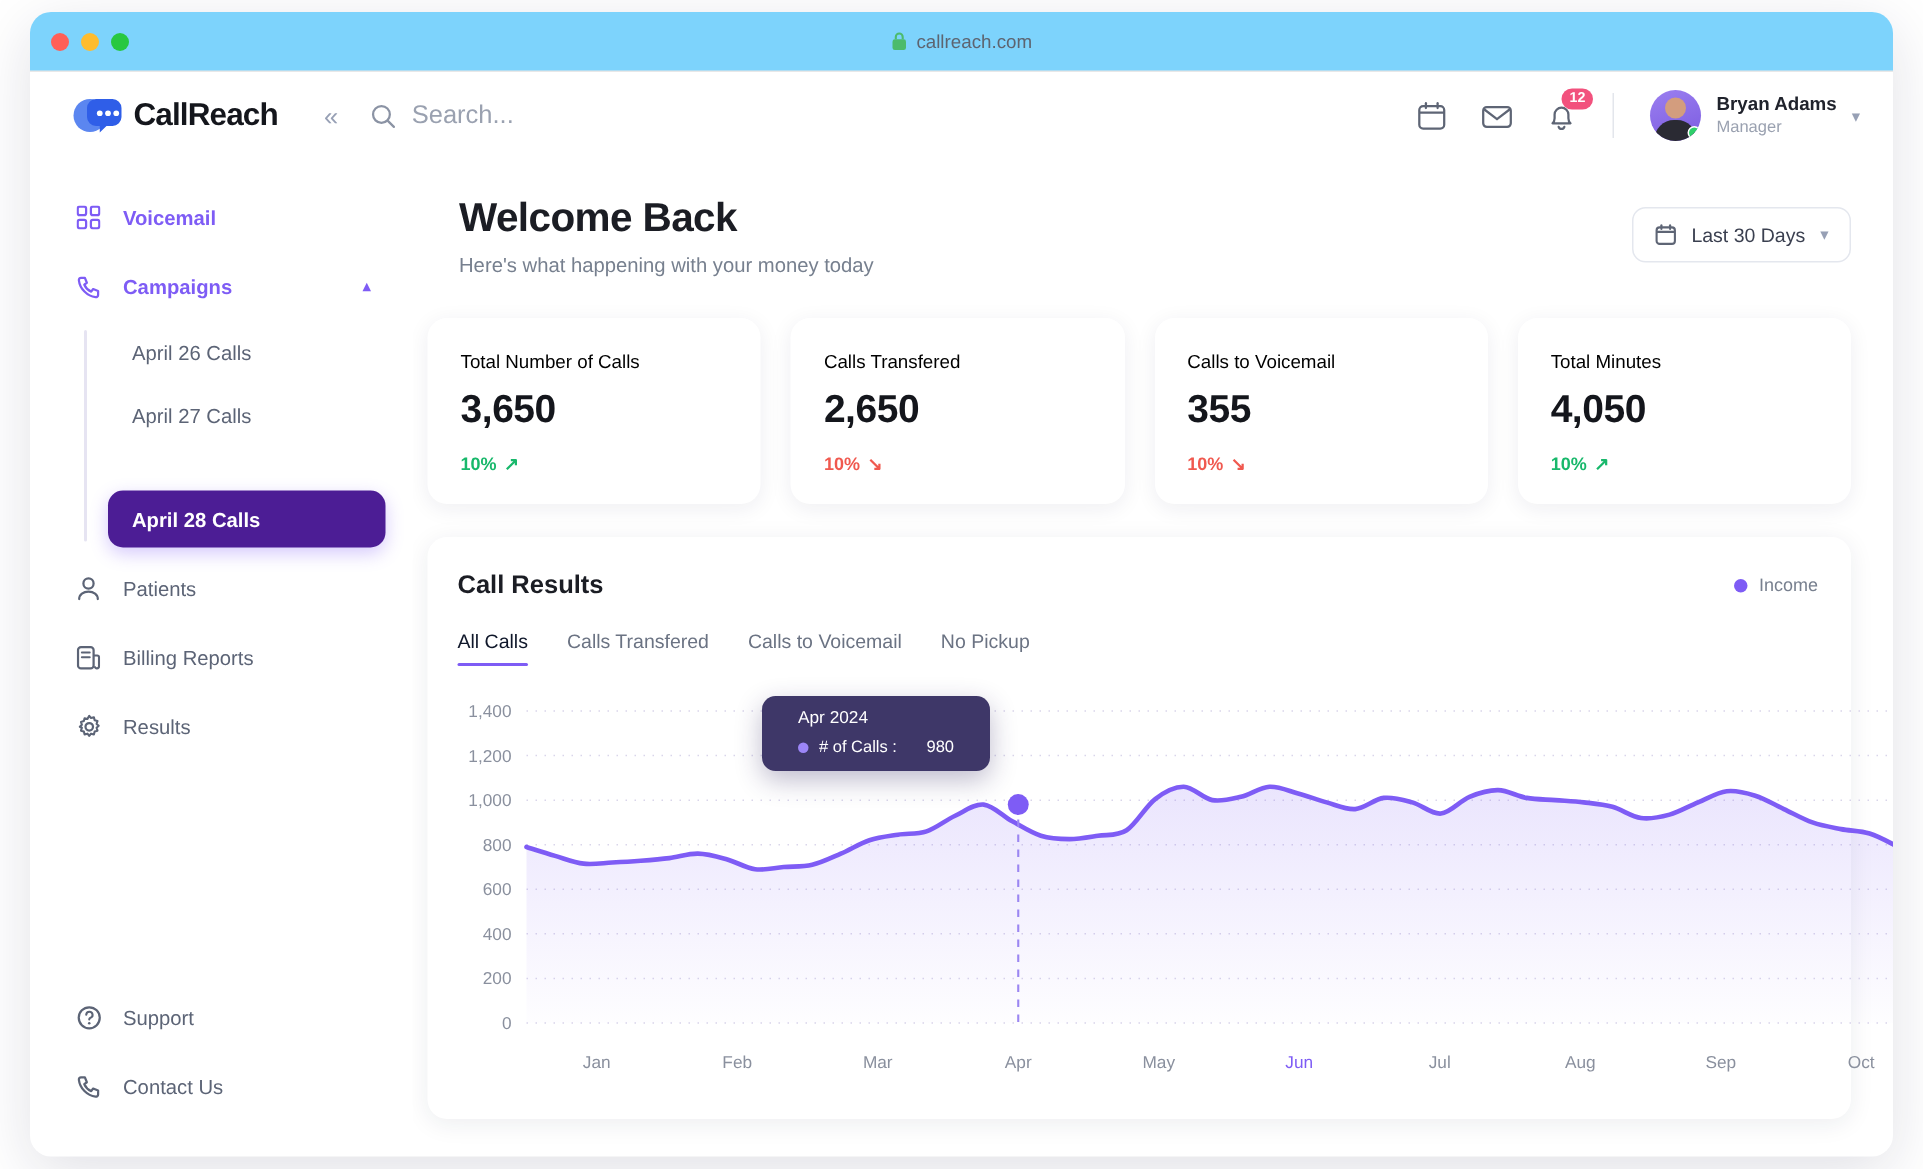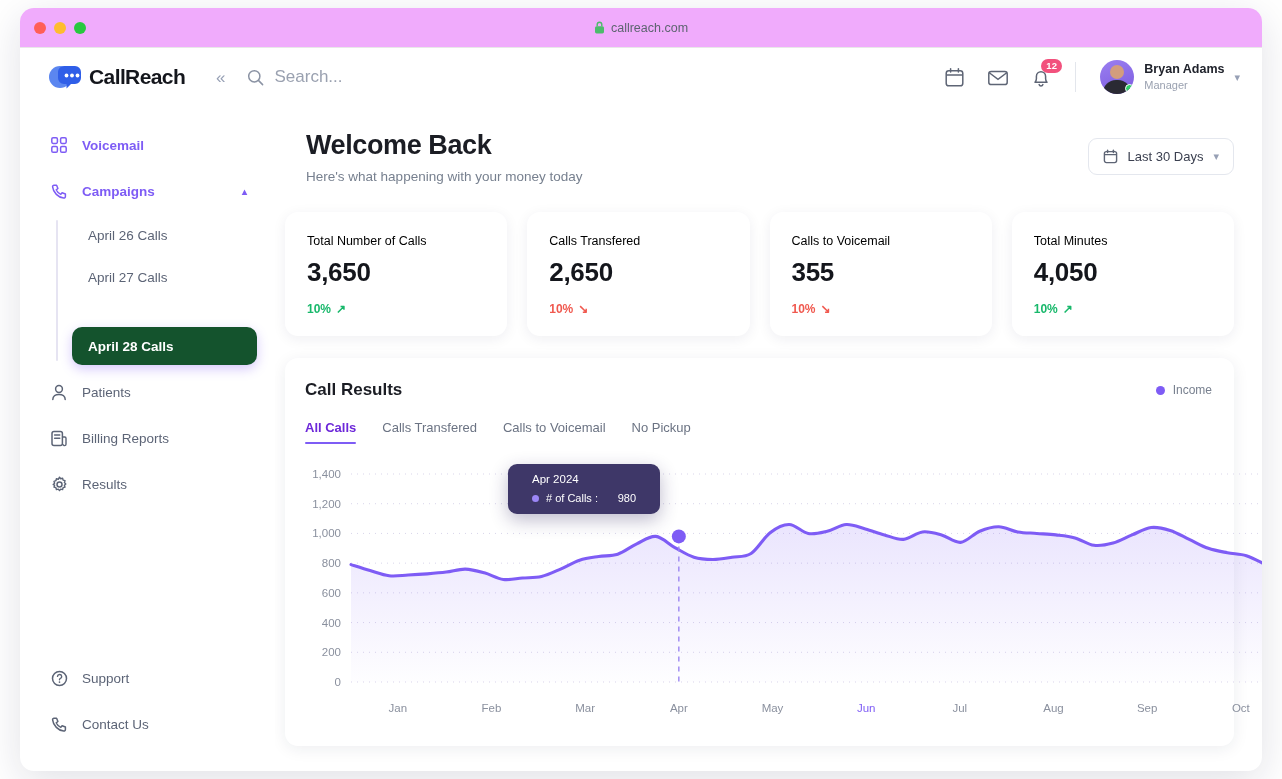--- a/index.html
+++ b/index.html
@@ -12,21 +12,21 @@
   .browser {
     position: absolute; left: 20px; top: 8px;
     width: 1242px; height: 763px;
     background: #ffffff;
     border-radius: 14px;
     box-shadow: 0 10px 40px rgba(25,25,60,.13);
     overflow: hidden;
   }
   
   .chrome {
-    height: 40px; background: #f0abfc;
+    height: 40px; background: #7dd3fc;
     display: flex; align-items: center; position: relative;
     border-bottom: 1px solid #e8e8e8;
   }
   .dots { display: flex; gap: 8px; padding-left: 14px; }
   .dot { width: 12px; height: 12px; border-radius: 50%; }
   .dot.r { background: #ff5f57; }
   .dot.y { background: #febc2e; }
   .dot.g { background: #28c840; }
   .url {
     position: absolute; left: 0; right: 0; top: 0; bottom: 0;
@@ -97,21 +97,21 @@
   .sub-wrap:before {
     content: ""; position: absolute; left: 0; top: 4px; bottom: 4px;
     width: 2px; background: #e6e4f2; border-radius: 2px;
   }
   .sub-item {
     display: flex; align-items: center; height: 38px; padding: 0 16px;
     font-size: 13.5px; color: #5c6476; border-radius: 10px; cursor: pointer;
     margin-bottom: 4px;
   }
   .sub-item.selected {
-    background: #14532d; color: #fff; font-weight: 700;
+    background: #4c1d95; color: #fff; font-weight: 700;
     box-shadow: 0 4px 12px rgba(126,92,245,.33);
     margin-top: 31px;
   }
   .sidebar-bottom { position: absolute; left: 0; right: 0; bottom: 22px; }
   
   .main { flex: 1; padding: 24px 28px 0 10px; overflow: hidden; }
   .page-head { display: flex; align-items: flex-start; margin-left: 21px; }
   .page-title { font-size: 27px; font-weight: 700; color: #1b1d24; letter-spacing: -.4px; }
   .page-sub { font-size: 13.5px; color: #77808f; margin-top: 8px; }
   .range-btn {
@@ -135,21 +135,21 @@
     margin-top: 22px; background: #fff; border-radius: 13px;
     box-shadow: 0 3px 16px rgba(30,35,70,.08);
     padding: 22px 22px 6px 20px; position: relative; height: 388px;
   }
   .panel-top { display: flex; align-items: center; }
   .panel-title { font-size: 17px; font-weight: 700; color: #1b1d24; }
   .legend { margin-left: auto; display: flex; align-items: center; gap: 8px; font-size: 12px; color: #78808f; }
   .legend-dot { width: 9px; height: 9px; border-radius: 50%; background: #7e5cf5; }
   .tabs { display: flex; gap: 26px; margin-top: 20px; font-size: 13px; color: #6b7383; }
   .tab { padding-bottom: 9px; cursor: pointer; position: relative; }
-  .tab.active { color: #6d28d9; font-weight: 700; }
+  .tab.active { color: #0f172a; font-weight: 400; }
   .tab.active:after {
     content: ""; position: absolute; left: 0; right: 0; bottom: 0;
     height: 2.5px; background: #7e5cf5; border-radius: 2px;
   }
   .chart-area { position: relative; margin-top: 16px; height: 262px; }
   .tooltip {
     position: absolute; left: 203px; top: 4px; width: 152px;
     background: #3e3768; color: #fff; border-radius: 9px;
     padding: 9px 24px 10px; box-shadow: 0 6px 18px rgba(40,30,90,.3);
     z-index: 5;

